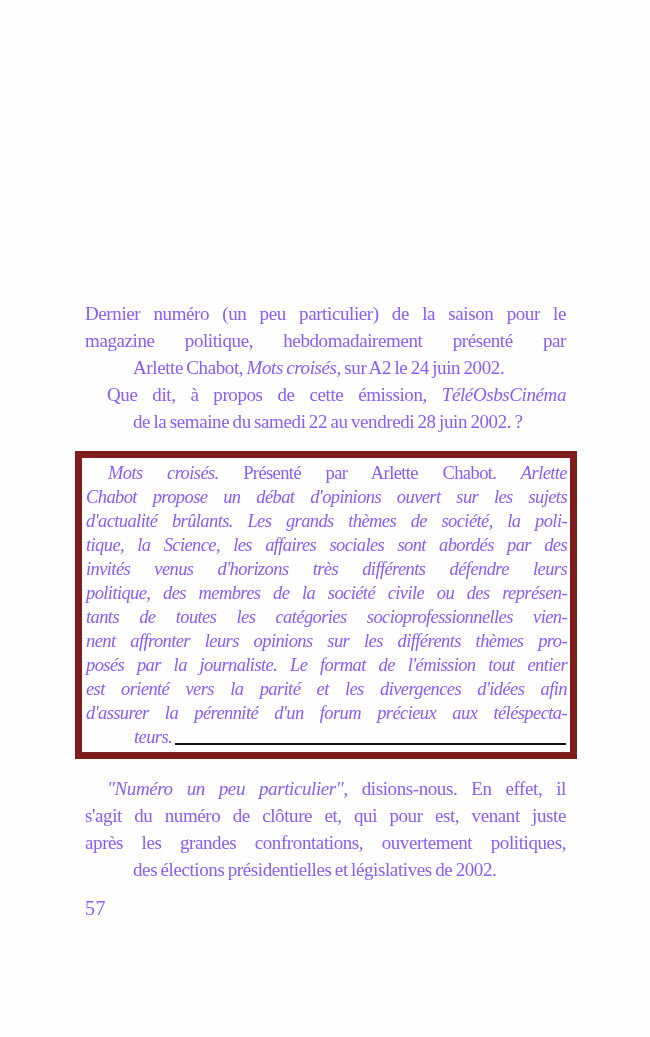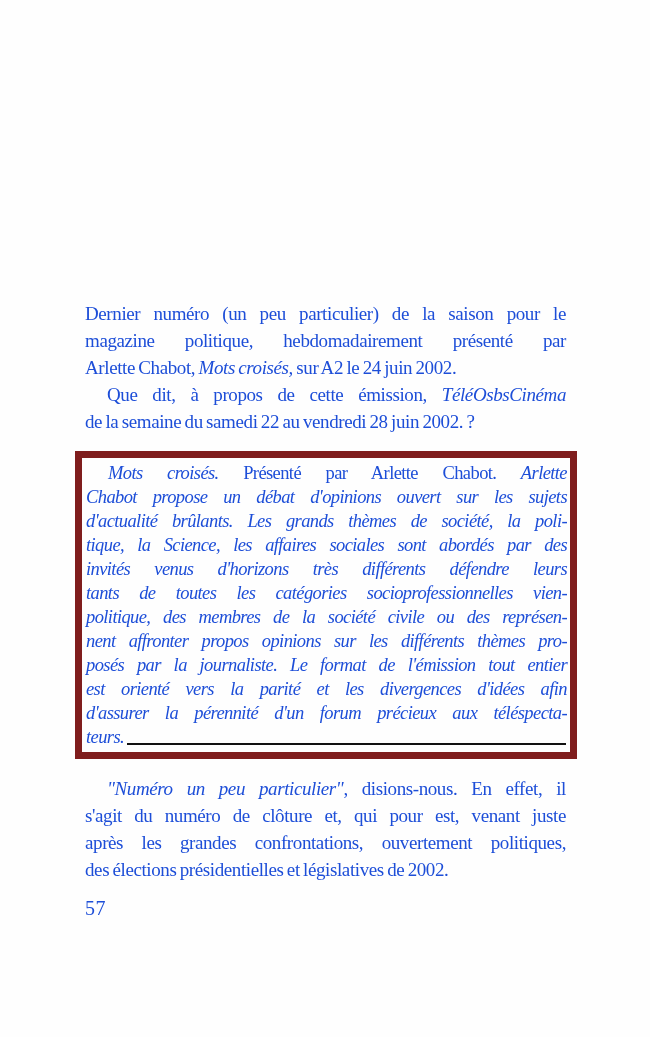--- a/index.html
+++ b/index.html
@@ -5,42 +5,42 @@
   html, body {
     margin: 0;
     padding: 0;
     background: #ffffff;
   }
   .page {
     position: relative;
     width: 650px;
     height: 1037px;
     background: #fefefe;
-    color: #1d4ed8;
+    color: #8b5cf6;
     font-family: "Liberation Serif", "DejaVu Serif", serif;
     overflow: hidden;
   }
   .content {
     position: absolute;
     left: 85px;
     top: 300px;
     width: 481px;
   }
   .line {
     text-align: justify;
     text-align-last: justify;
   }
   .para .line {
     font-size: 19px;
     line-height: 27px;
     letter-spacing: -0.4px;
     word-spacing: -1px;
   }
   .line.indent { text-indent: 22px; }
-  .line.last { text-align-last: left; }
+  .line.last { text-align-last: left; margin-left: 48px; }
   em { font-style: italic; }
   .box {
     box-sizing: border-box;
     width: 502px;
     margin: 16px 0 0 -10px;
     border: 7px solid #7f1d1d;
     padding: 3px 3px 3px 4px;
     background: #fefefe;
   }
   .box .line {
@@ -83,23 +83,23 @@
         <div class="line indent"><span>Que dit, à propos de cette émission, </span><em>TéléOsbsCinéma</em></div>
         <div class="line last"><span>de la semaine du samedi 22 au vendredi 28 juin 2002. ?</span></div>
       </div>
     <div class="box">
       <div>
           <div class="line indent"><em>Mots croisés.</em><span> Présenté par Arlette Chabot. </span><em>Arlette</em></div>
           <div class="line"><em>Chabot propose un débat d'opinions ouvert sur les sujets</em></div>
           <div class="line"><em>d'actualité brûlants. Les grands thèmes de société, la poli-</em></div>
           <div class="line"><em>tique, la Science, les affaires sociales sont abordés par des</em></div>
           <div class="line"><em>invités venus d'horizons très différents défendre leurs</em></div>
+          <div class="line"><em>politique, des membres de la société civile ou des représen-</em></div>
           <div class="line"><em>tants de toutes les catégories socioprofessionnelles vien-</em></div>
-          <div class="line"><em>politique, des membres de la société civile ou des représen-</em></div>
-          <div class="line"><em>nent affronter propos opinions sur les différents thèmes pro-</em></div>
+          <div class="line"><em>nent affronter leurs opinions sur les différents thèmes pro-</em></div>
           <div class="line"><em>posés par la journaliste. Le format de l'émission tout entier</em></div>
           <div class="line"><em>est orienté vers la parité et les divergences d'idées afin</em></div>
           <div class="line"><em>d'assurer la pérennité d'un forum précieux aux téléspecta-</em></div>
           <div class="line last ruled">
             <em>teurs.</em>
             <span class="fill-rule"></span>
           </div>
         </div>
     </div>
     <div class="para closing">

